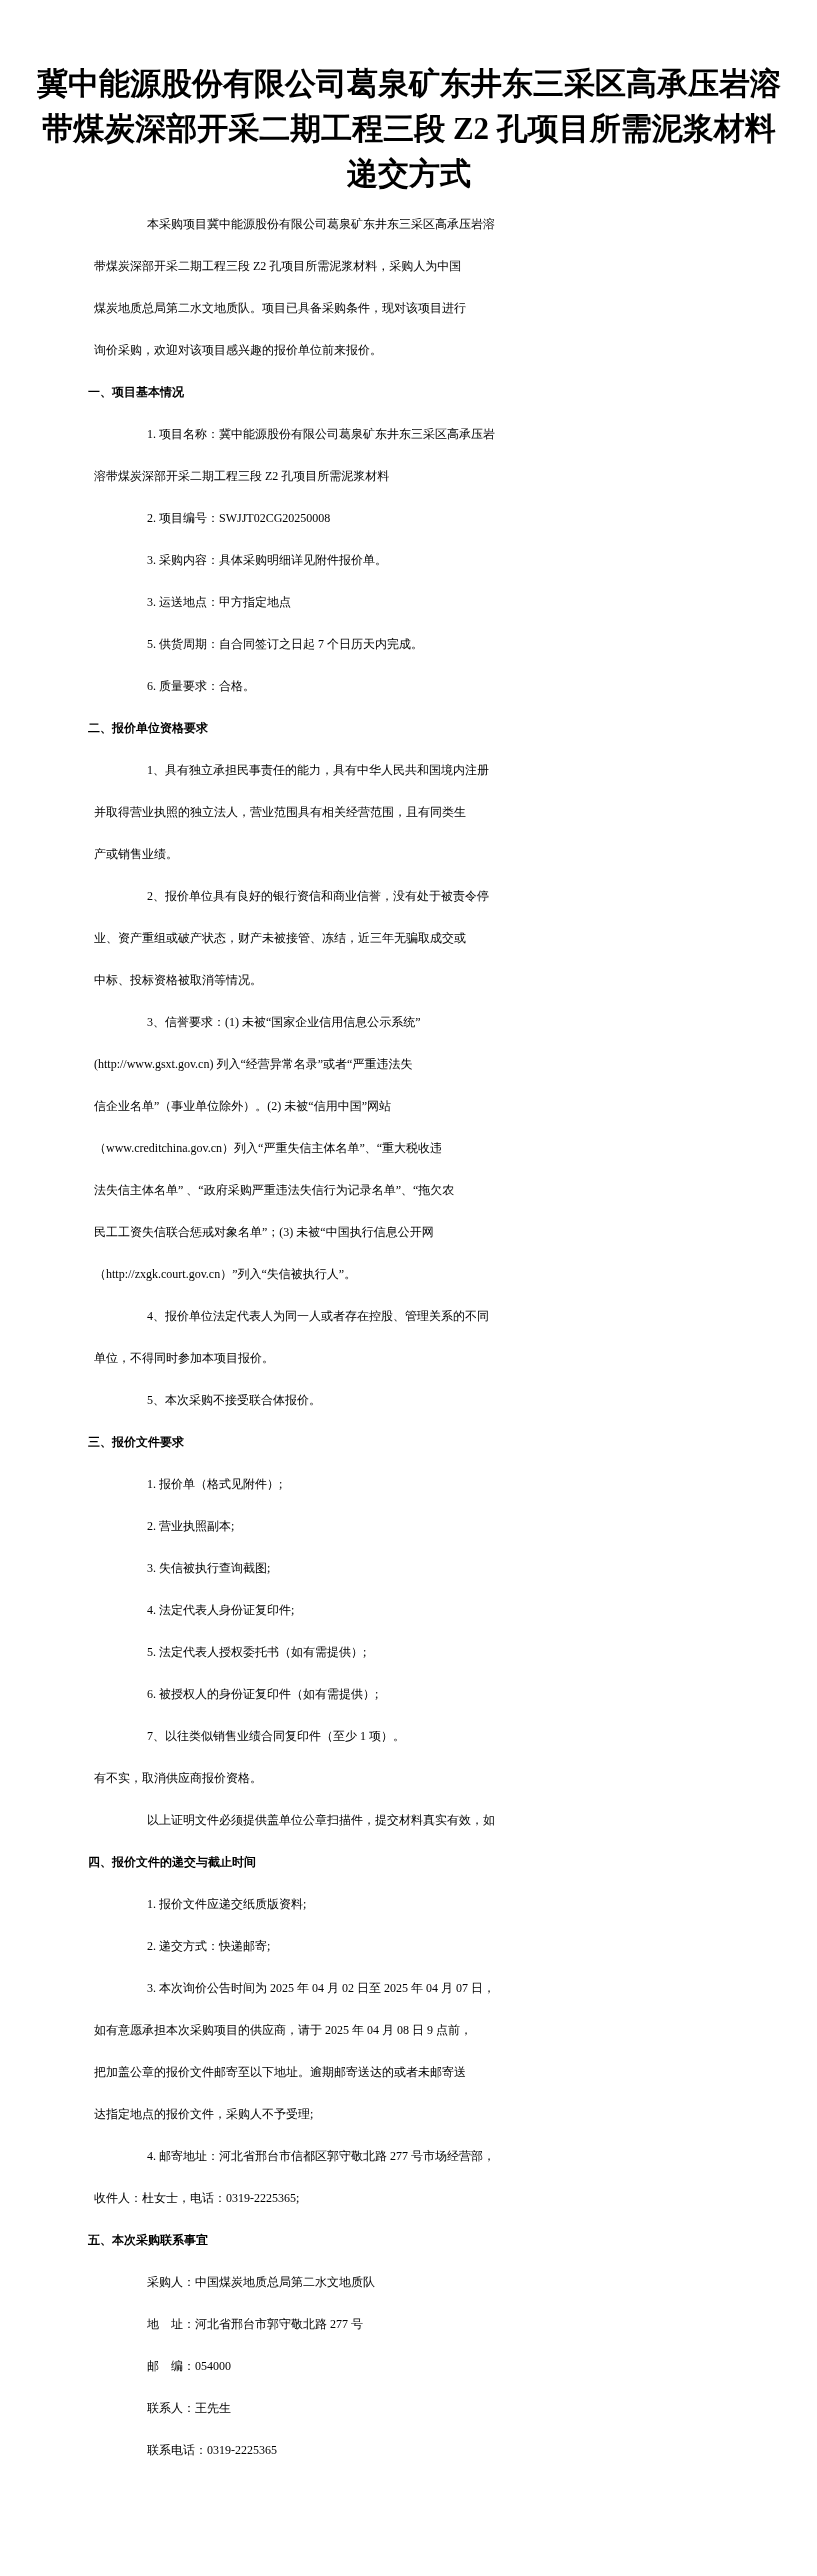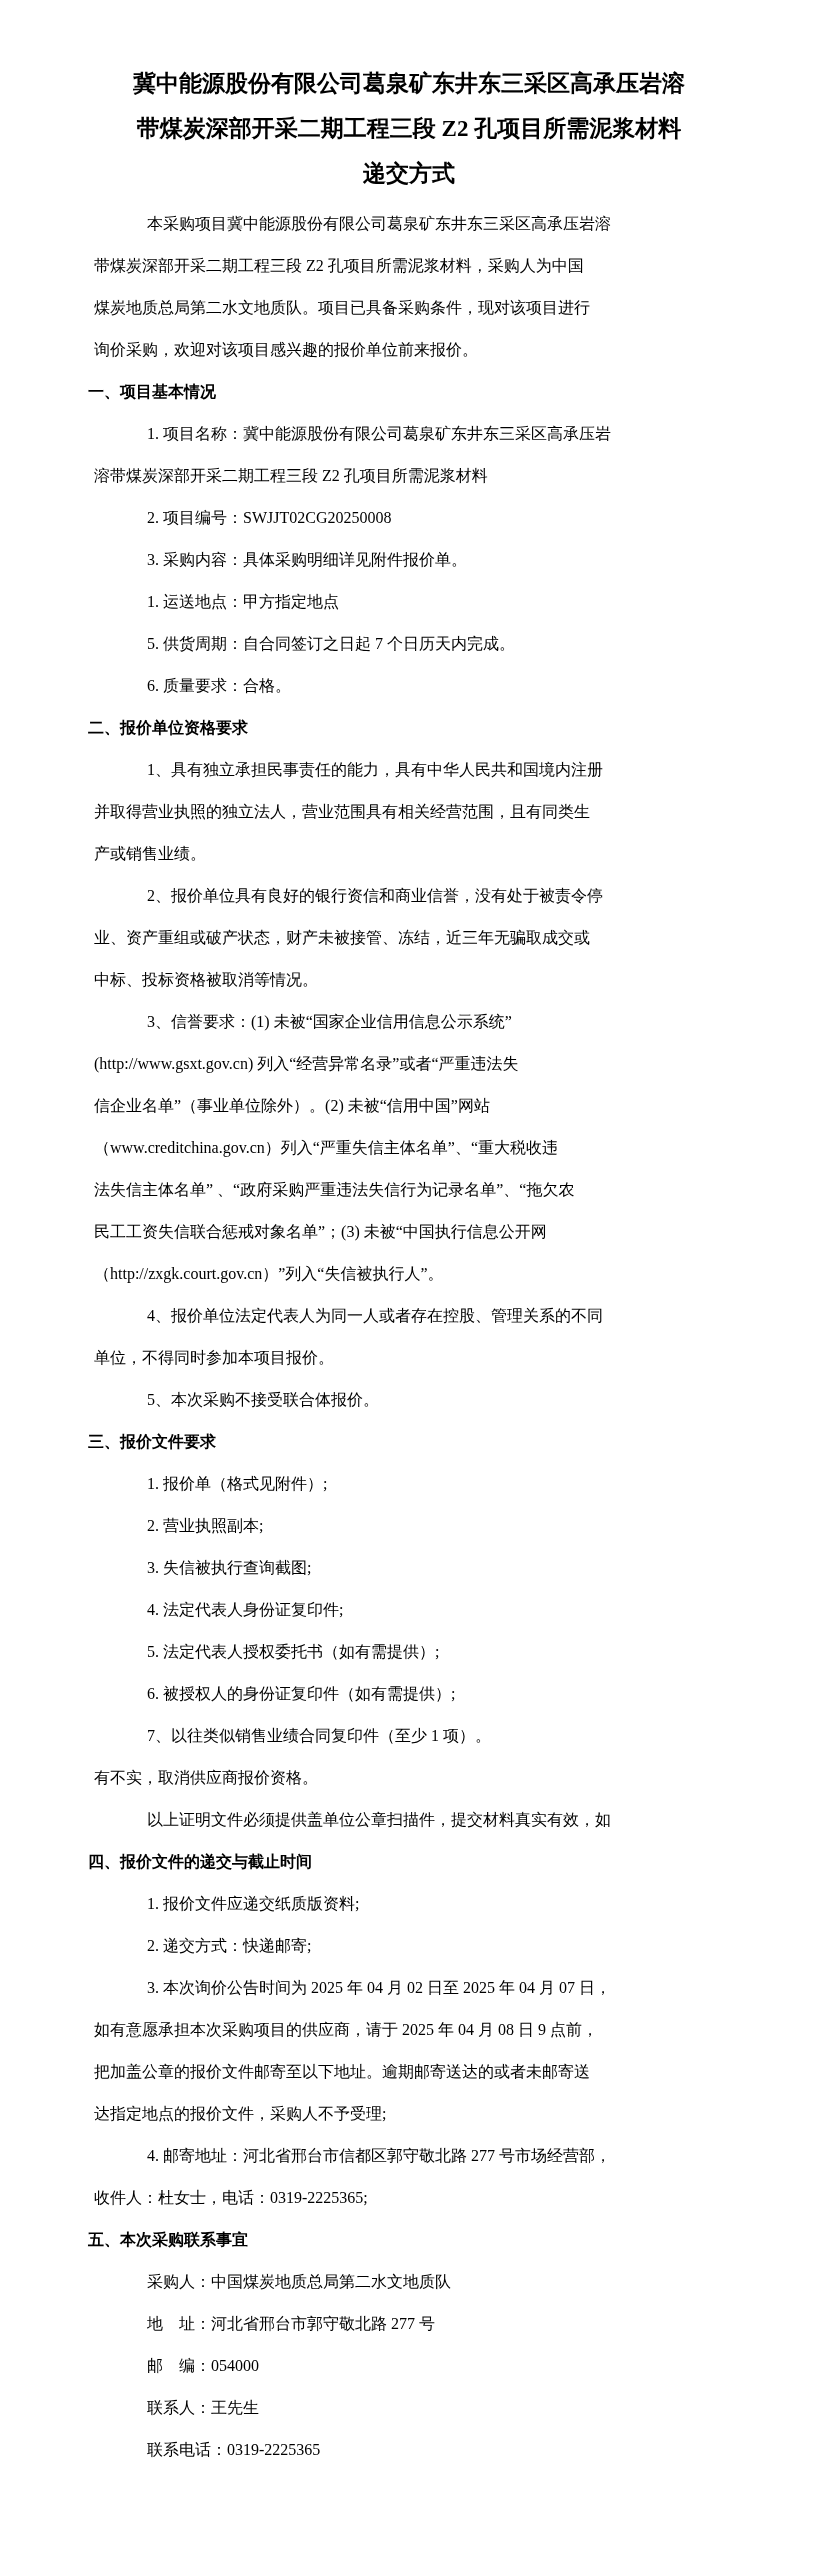--- a/index.html
+++ b/index.html
@@ -6,27 +6,27 @@
   body {
     width: 818px; height: 3533px;
     background: #ffffff; color: #000000;
     font-family: "Liberation Serif", "DejaVu Serif", serif;
   }
   .page { width: 818px; height: 3533px; position: relative; }
 
   
   .title-block { padding-top: 61px; }
   .doc-title {
-    font-size: 23px; font-weight: 700; text-align: center;
+    font-size: 31px; font-weight: 700; text-align: center;
     line-height: 45px; white-space: pre;
   }
 
   
   #body-lines { margin-top: 7.2px; }
-  .line { font-size: 16px; line-height: 42px; white-space: pre; }
+  .line { font-size: 12px; line-height: 42px; white-space: pre; }
   .line.body    { padding-left: 94px; }
   .line.indent  { padding-left: 147px; }
   .line.heading { padding-left: 88px; font-weight: 700; }
 </style>
 </head>
 <body>
 
 <div class="page">
 
   <div class="title-block">
@@ -38,21 +38,21 @@
   <div id="body-lines">
       <div class="line indent">本采购项目冀中能源股份有限公司葛泉矿东井东三采区高承压岩溶</div>
       <div class="line body">带煤炭深部开采二期工程三段 Z2 孔项目所需泥浆材料，采购人为中国</div>
       <div class="line body">煤炭地质总局第二水文地质队。项目已具备采购条件，现对该项目进行</div>
       <div class="line body">询价采购，欢迎对该项目感兴趣的报价单位前来报价。</div>
       <div class="line heading">一、项目基本情况</div>
       <div class="line indent">1. 项目名称：冀中能源股份有限公司葛泉矿东井东三采区高承压岩</div>
       <div class="line body">溶带煤炭深部开采二期工程三段 Z2 孔项目所需泥浆材料</div>
       <div class="line indent">2. 项目编号：SWJJT02CG20250008</div>
       <div class="line indent">3. 采购内容：具体采购明细详见附件报价单。</div>
-      <div class="line indent">1. 运送地点：甲方指定地点</div>
+      <div class="line indent">3. 运送地点：甲方指定地点</div>
       <div class="line indent">5. 供货周期：自合同签订之日起 7 个日历天内完成。</div>
       <div class="line indent">6. 质量要求：合格。</div>
       <div class="line heading">二、报价单位资格要求</div>
       <div class="line indent">1、具有独立承担民事责任的能力，具有中华人民共和国境内注册</div>
       <div class="line body">并取得营业执照的独立法人，营业范围具有相关经营范围，且有同类生</div>
       <div class="line body">产或销售业绩。</div>
       <div class="line indent">2、报价单位具有良好的银行资信和商业信誉，没有处于被责令停</div>
       <div class="line body">业、资产重组或破产状态，财产未被接管、冻结，近三年无骗取成交或</div>
       <div class="line body">中标、投标资格被取消等情况。</div>
       <div class="line indent">3、信誉要求：(1) 未被“国家企业信用信息公示系统”</div>

